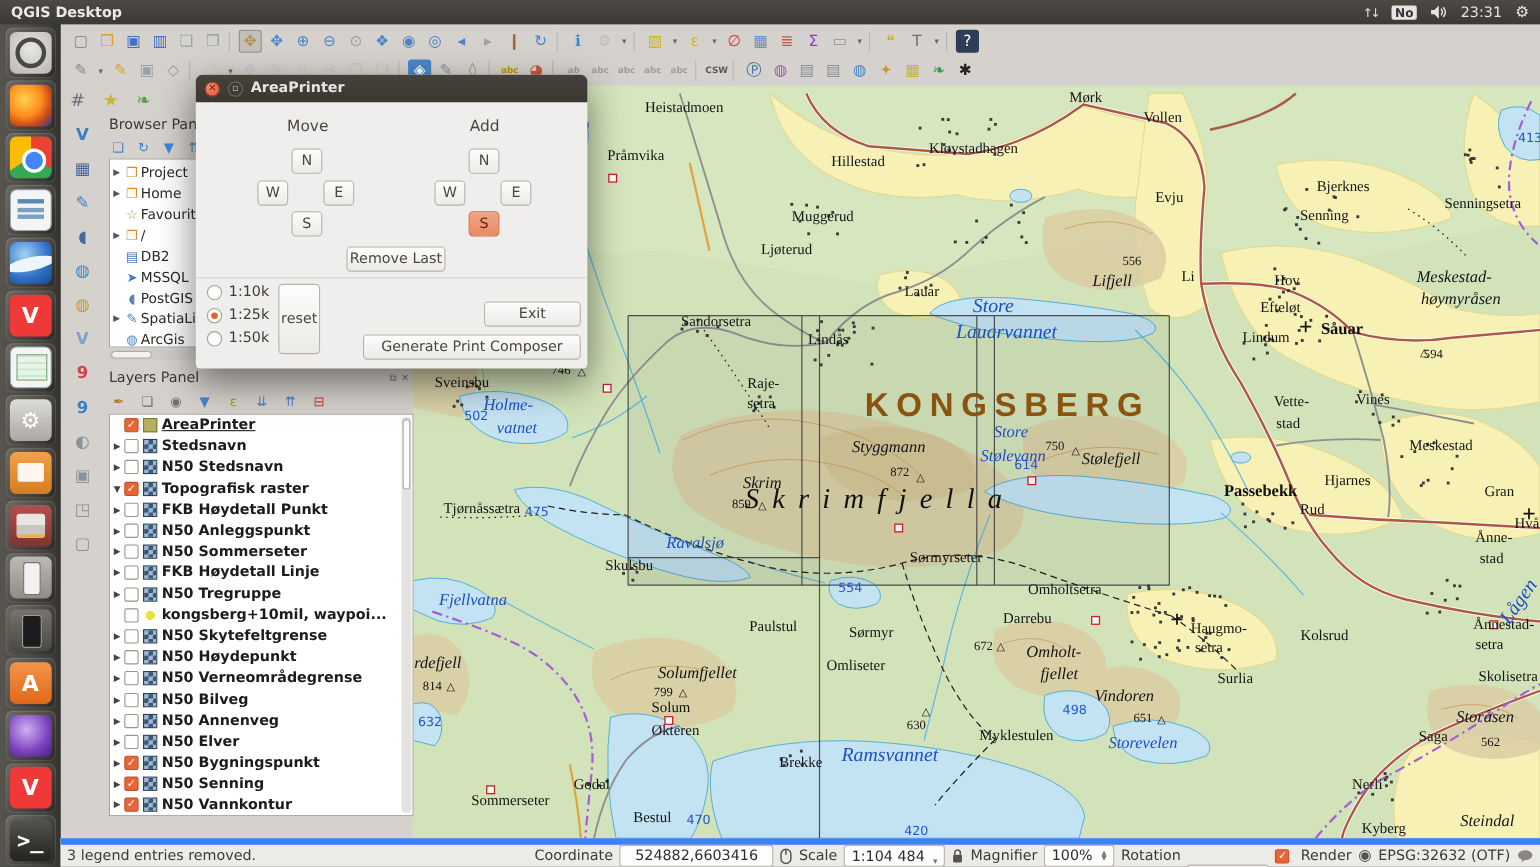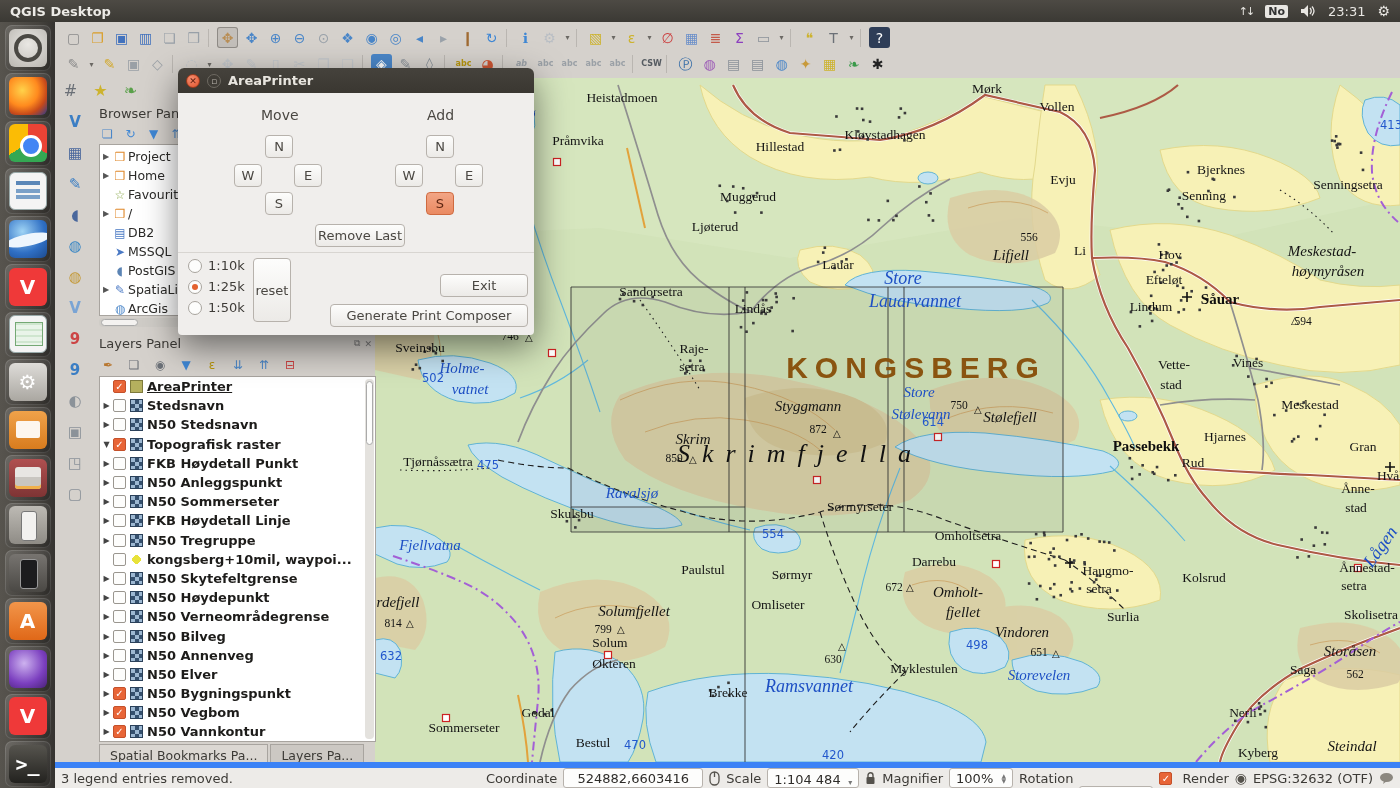--- a/index.html
+++ b/index.html
@@ -512,33 +512,29 @@
       <div class="layer-row">
         <span class="exp">▶</span>
         <span class="cbx on">✓</span>
         <span class="lyr-ic lyr-raster"></span>
         <span>N50 Bygningspunkt</span>
       </div>
       <div class="layer-row">
         <span class="exp">▶</span>
         <span class="cbx on">✓</span>
         <span class="lyr-ic lyr-raster"></span>
-        <span>N50 Vegbom</span>
+        <span>N50 Senning</span>
       </div>
       <div class="layer-row">
         <span class="exp">▶</span>
         <span class="cbx on">✓</span>
         <span class="lyr-ic lyr-raster"></span>
         <span>N50 Vannkontur</span>
       </div>
     </div>
-  <div id="panel-tabs">
-    <span class="ptab">Spatial Bookmarks Pa...</span>
-    <span class="ptab active">Layers Pa...</span>
-  </div>
 </div>
 
 <div id="map">
 <svg id="mapsvg" width="1025" height="684" viewBox="375 78 1025 684" xmlns="http://www.w3.org/2000/svg">
   <rect x="375" y="78" width="1025" height="684" fill="#d2e3b9"></rect>
 
   <path d="M375,78 h1025 v120 l-180,40 -200,-20 -230,40 -190,-30 -225,10 z" fill="#d9e8c2" opacity=".6"></path>
 
   <g fill="#f7f1b6" stroke="#e3d98c" stroke-width="1">
     <path d="M700,85 q40,35 90,48 q60,15 110,2 q50,-18 85,-38 l60,15 q25,25 20,60 q-40,15 -85,0 q-60,18 -110,5 q-70,10 -120,-20 q-40,-25 -50,-72 z"></path>

